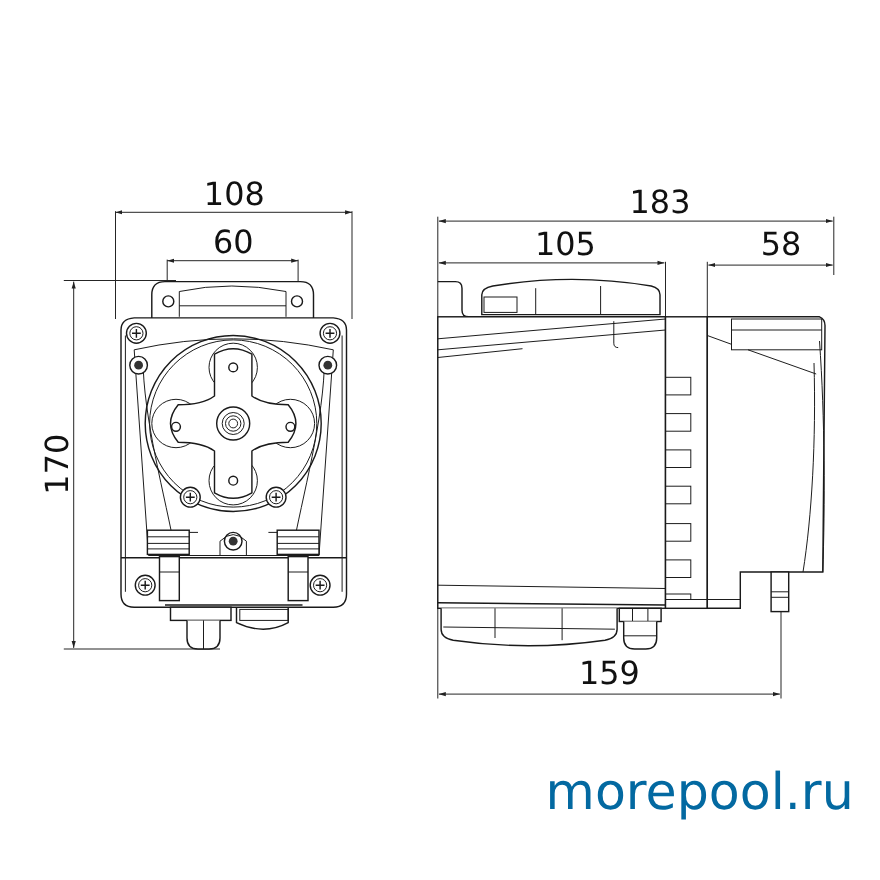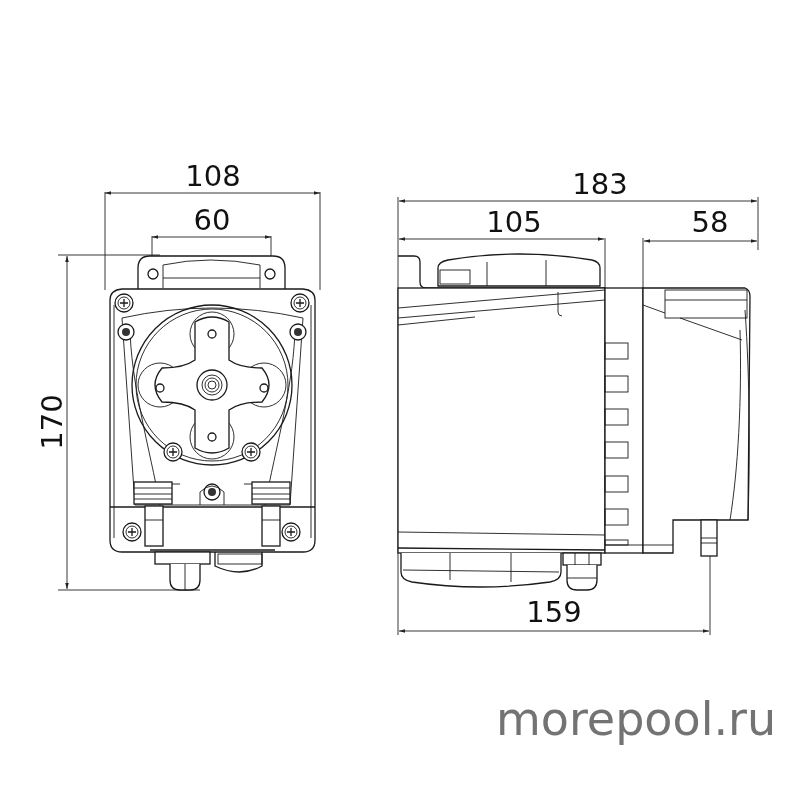--- a/index.html
+++ b/index.html
@@ -13,21 +13,21 @@
     }
     .ln { fill: none; stroke: #1a1a1a; stroke-width: 1.3; }
     .ln-thin { fill: none; stroke: #1a1a1a; stroke-width: 0.9; }
     .ln-dim { fill: none; stroke: #222222; stroke-width: 0.9; }
     .fill-w { fill: #ffffff; stroke: #1a1a1a; stroke-width: 1.3; }
     .watermark {
       position: absolute;
       left: 496px; top: 692px;
       font-family: "DejaVu Sans", sans-serif;
       font-size: 46px;
-      color: #737373;
+      color: #0369a1;
       letter-spacing: 0px;
     }
   </style>
 </head>
 <body>
 
 <svg id="canvas" viewBox="0 0 800 800" xmlns="http://www.w3.org/2000/svg">
   <defs>
     <marker id="arr" viewBox="0 0 10 10" refX="10" refY="5" markerWidth="7" markerHeight="7" orient="auto-start-reverse">
       <path d="M0,2 L10,5 L0,8 z" fill="#222"></path>

